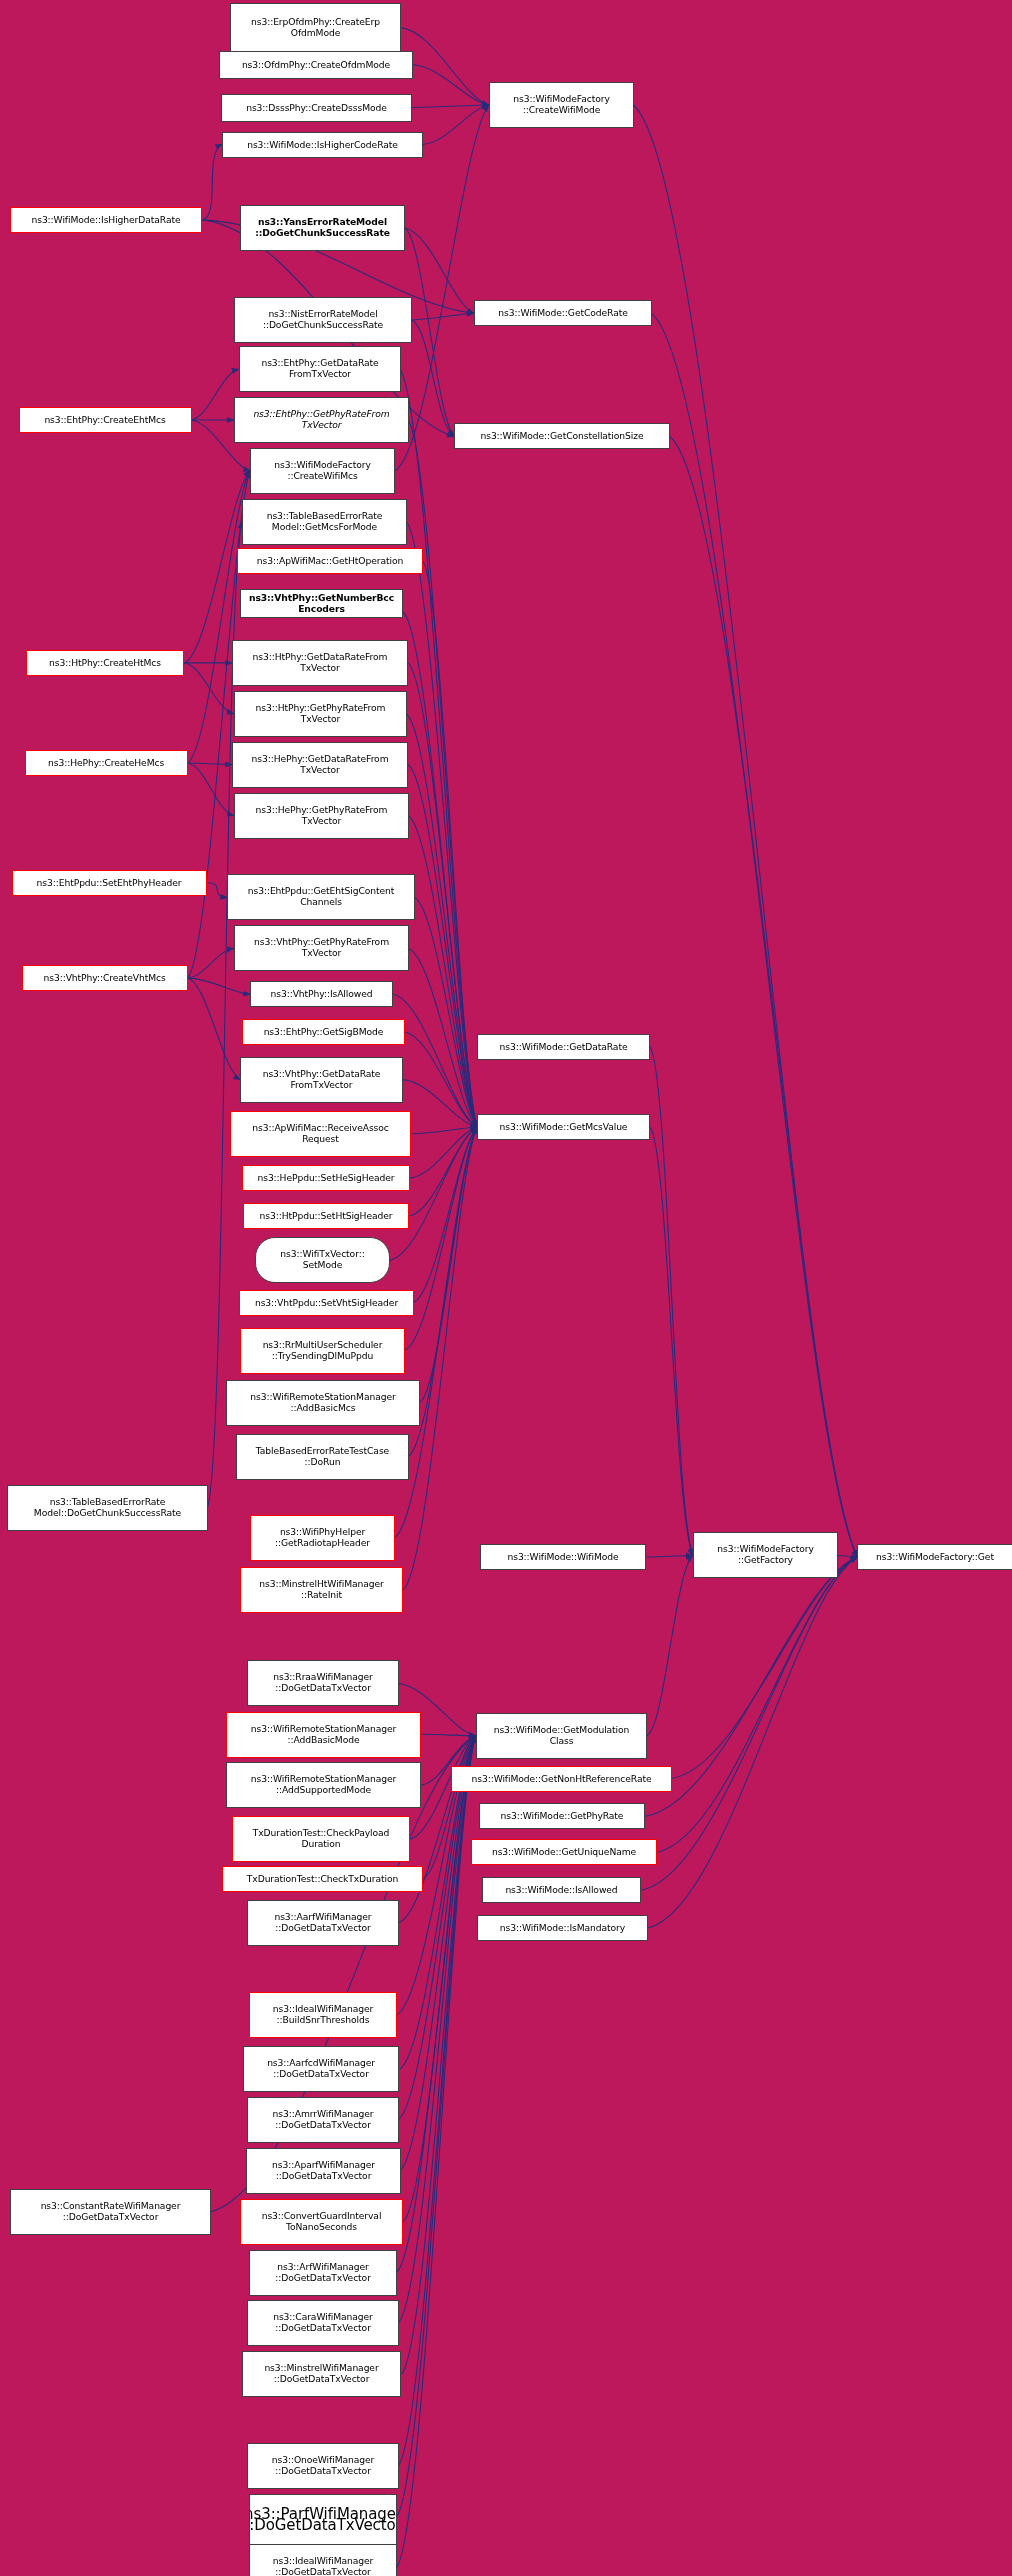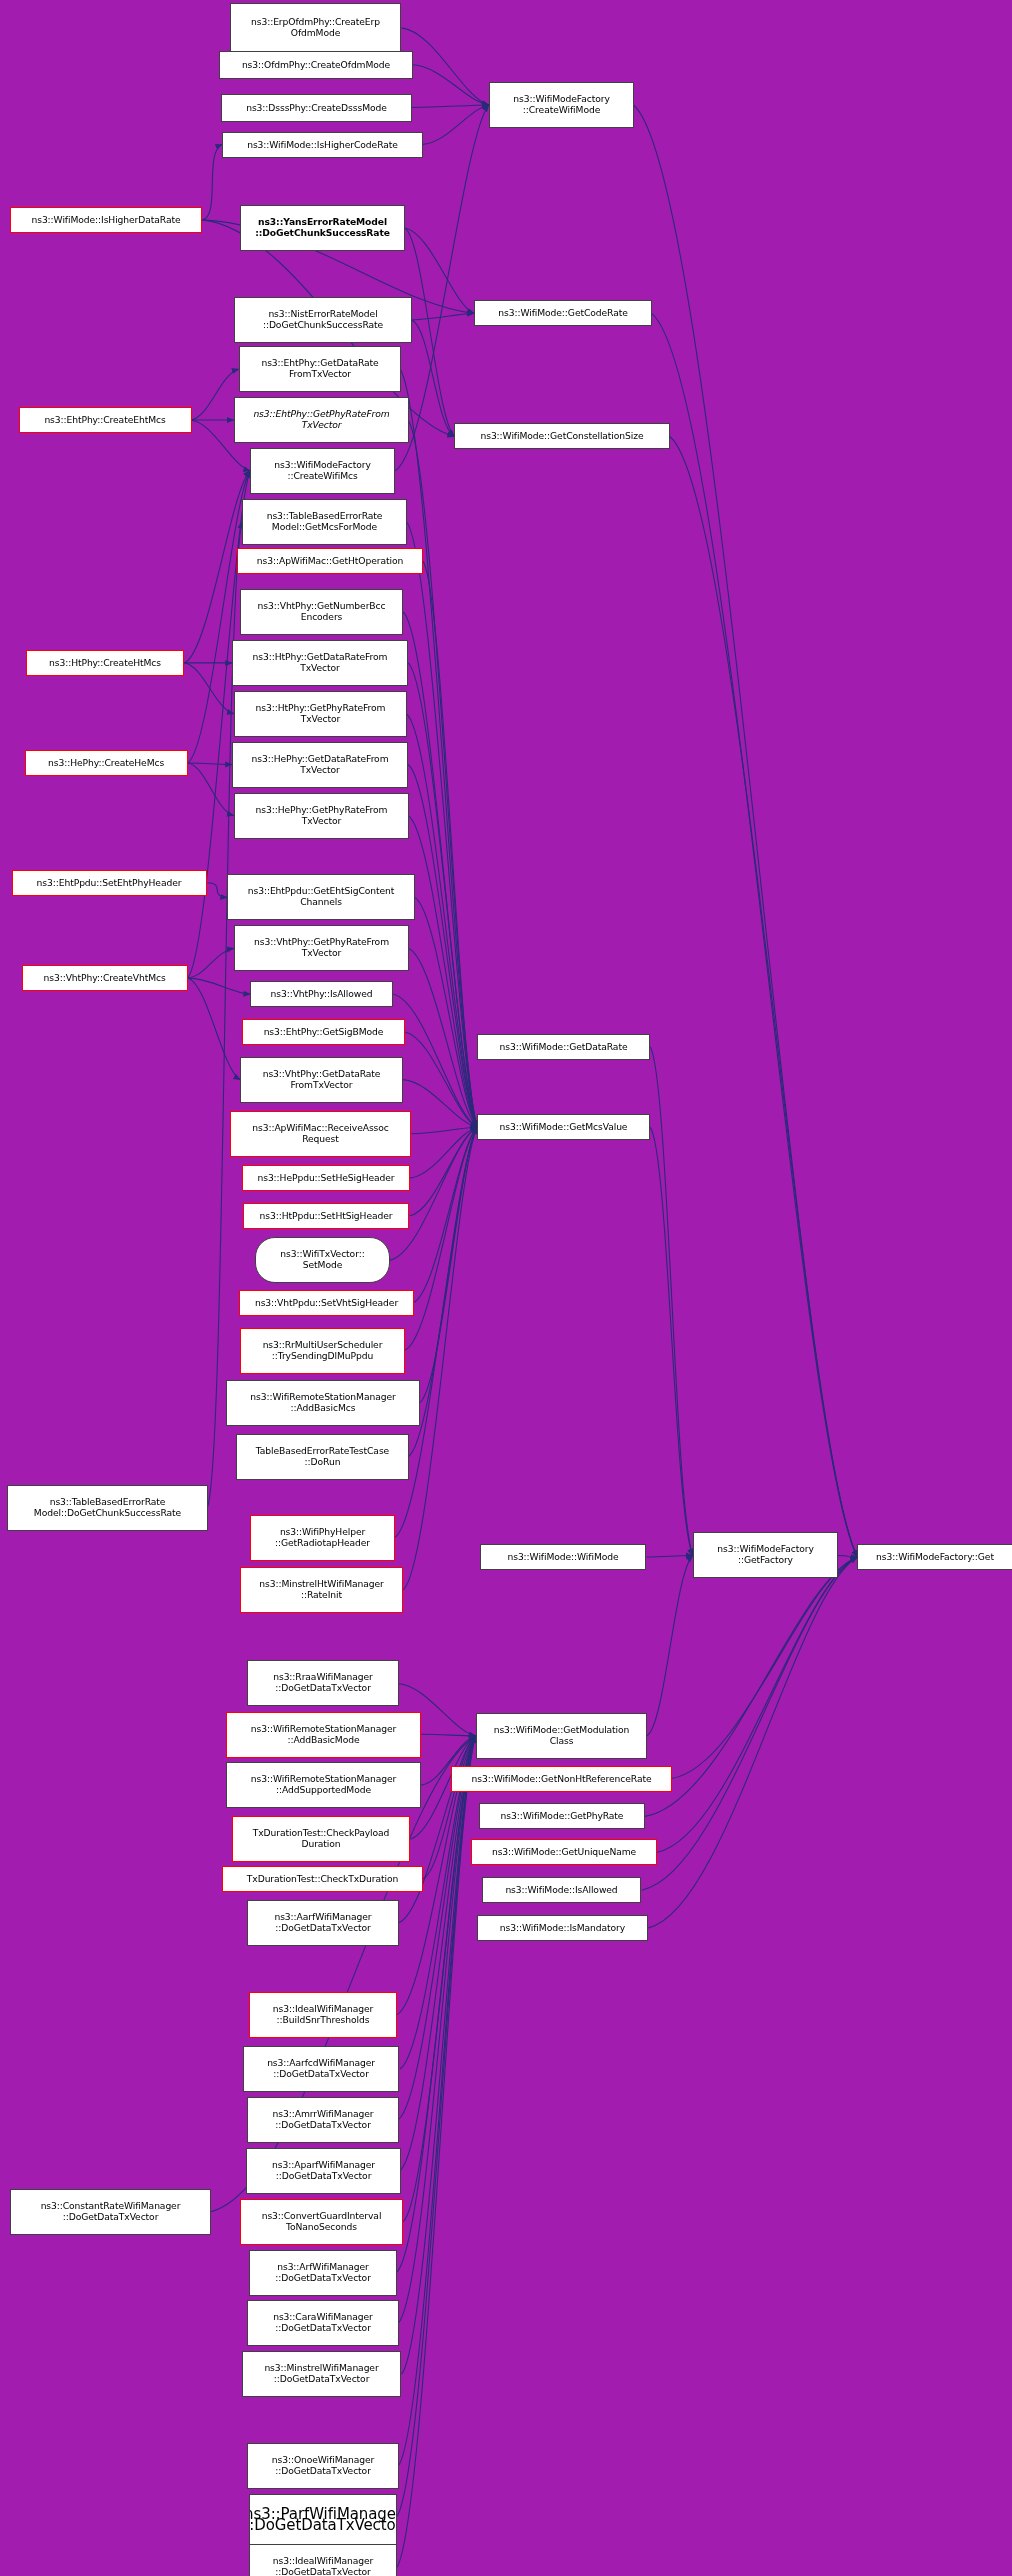--- a/index.html
+++ b/index.html
@@ -1,21 +1,21 @@
 <!DOCTYPE html>
 <html style="font-size:12.3px"><head>
 <meta charset="utf-8">
 <style>
   html, body { margin:0; padding:0; background:#ffffff; }
   body { font-family: "DejaVu Sans", sans-serif; }
   #canvas {
     position: relative;
     width: 1012px;
     height: 2576px;
-    background: #a21caf;
+    background: #be185d;
     overflow: hidden;
   }
   svg#edges {
     position:absolute; left:0; top:0; width:1012px; height:2576px;
     pointer-events:none;
   }
   .node {
     position:absolute;
     box-sizing:border-box;
     background:#ffffff;
@@ -145,21 +145,21 @@
       <div class="node thick" style="left: 239px; top: 346px; width: 162px; height: 46px; font-size: 9.2px; line-height: 10.8px;">ns3::EhtPhy::GetDataRate
 FromTxVector</div>
       <div class="node" style="left: 234px; top: 397px; width: 175px; height: 46px; font-size: 9.2px; line-height: 10.8px; font-style: italic;">ns3::EhtPhy::GetPhyRateFrom
 TxVector</div>
       <div class="node red" style="left: 18.5px; top: 407px; width: 173px; height: 26px; font-size: 9.2px; line-height: 10.8px;">ns3::EhtPhy::CreateEhtMcs</div>
       <div class="node thick" style="left: 250px; top: 448px; width: 145px; height: 46px; font-size: 9.2px; line-height: 10.8px;">ns3::WifiModeFactory
 ::CreateWifiMcs</div>
       <div class="node thick" style="left: 242px; top: 499px; width: 165px; height: 46px; font-size: 9.2px; line-height: 10.8px;">ns3::TableBasedErrorRate
 Model::GetMcsForMode</div>
       <div class="node red" style="left: 237px; top: 548px; width: 186px; height: 26px; font-size: 9.2px; line-height: 10.8px;">ns3::ApWifiMac::GetHtOperation</div>
-      <div class="node" style="left: 240px; top: 589px; width: 163px; height: 46px; font-size: 9.2px; line-height: 10.8px;">ns3::VhtPhy::GetNumberBcc
+      <div class="node" style="left: 240px; top: 589px; width: 163px; height: 29px; font-size: 9.2px; line-height: 10.8px; font-weight: bold;">ns3::VhtPhy::GetNumberBcc
 Encoders</div>
       <div class="node thick" style="left: 232px; top: 640px; width: 176px; height: 46px; font-size: 9.2px; line-height: 10.8px;">ns3::HtPhy::GetDataRateFrom
 TxVector</div>
       <div class="node red" style="left: 26px; top: 650px; width: 158px; height: 26px; font-size: 9.2px; line-height: 10.8px;">ns3::HtPhy::CreateHtMcs</div>
       <div class="node thick" style="left: 234px; top: 691px; width: 173px; height: 46px; font-size: 9.2px; line-height: 10.8px;">ns3::HtPhy::GetPhyRateFrom
 TxVector</div>
       <div class="node thick" style="left: 232px; top: 742px; width: 176px; height: 46px; font-size: 9.2px; line-height: 10.8px;">ns3::HePhy::GetDataRateFrom
 TxVector</div>
       <div class="node red" style="left: 24.6px; top: 750px; width: 163px; height: 26px; font-size: 9.2px; line-height: 10.8px;">ns3::HePhy::CreateHeMcs</div>
       <div class="node thick" style="left: 234px; top: 793px; width: 175px; height: 46px; font-size: 9.2px; line-height: 10.8px;">ns3::HePhy::GetPhyRateFrom

